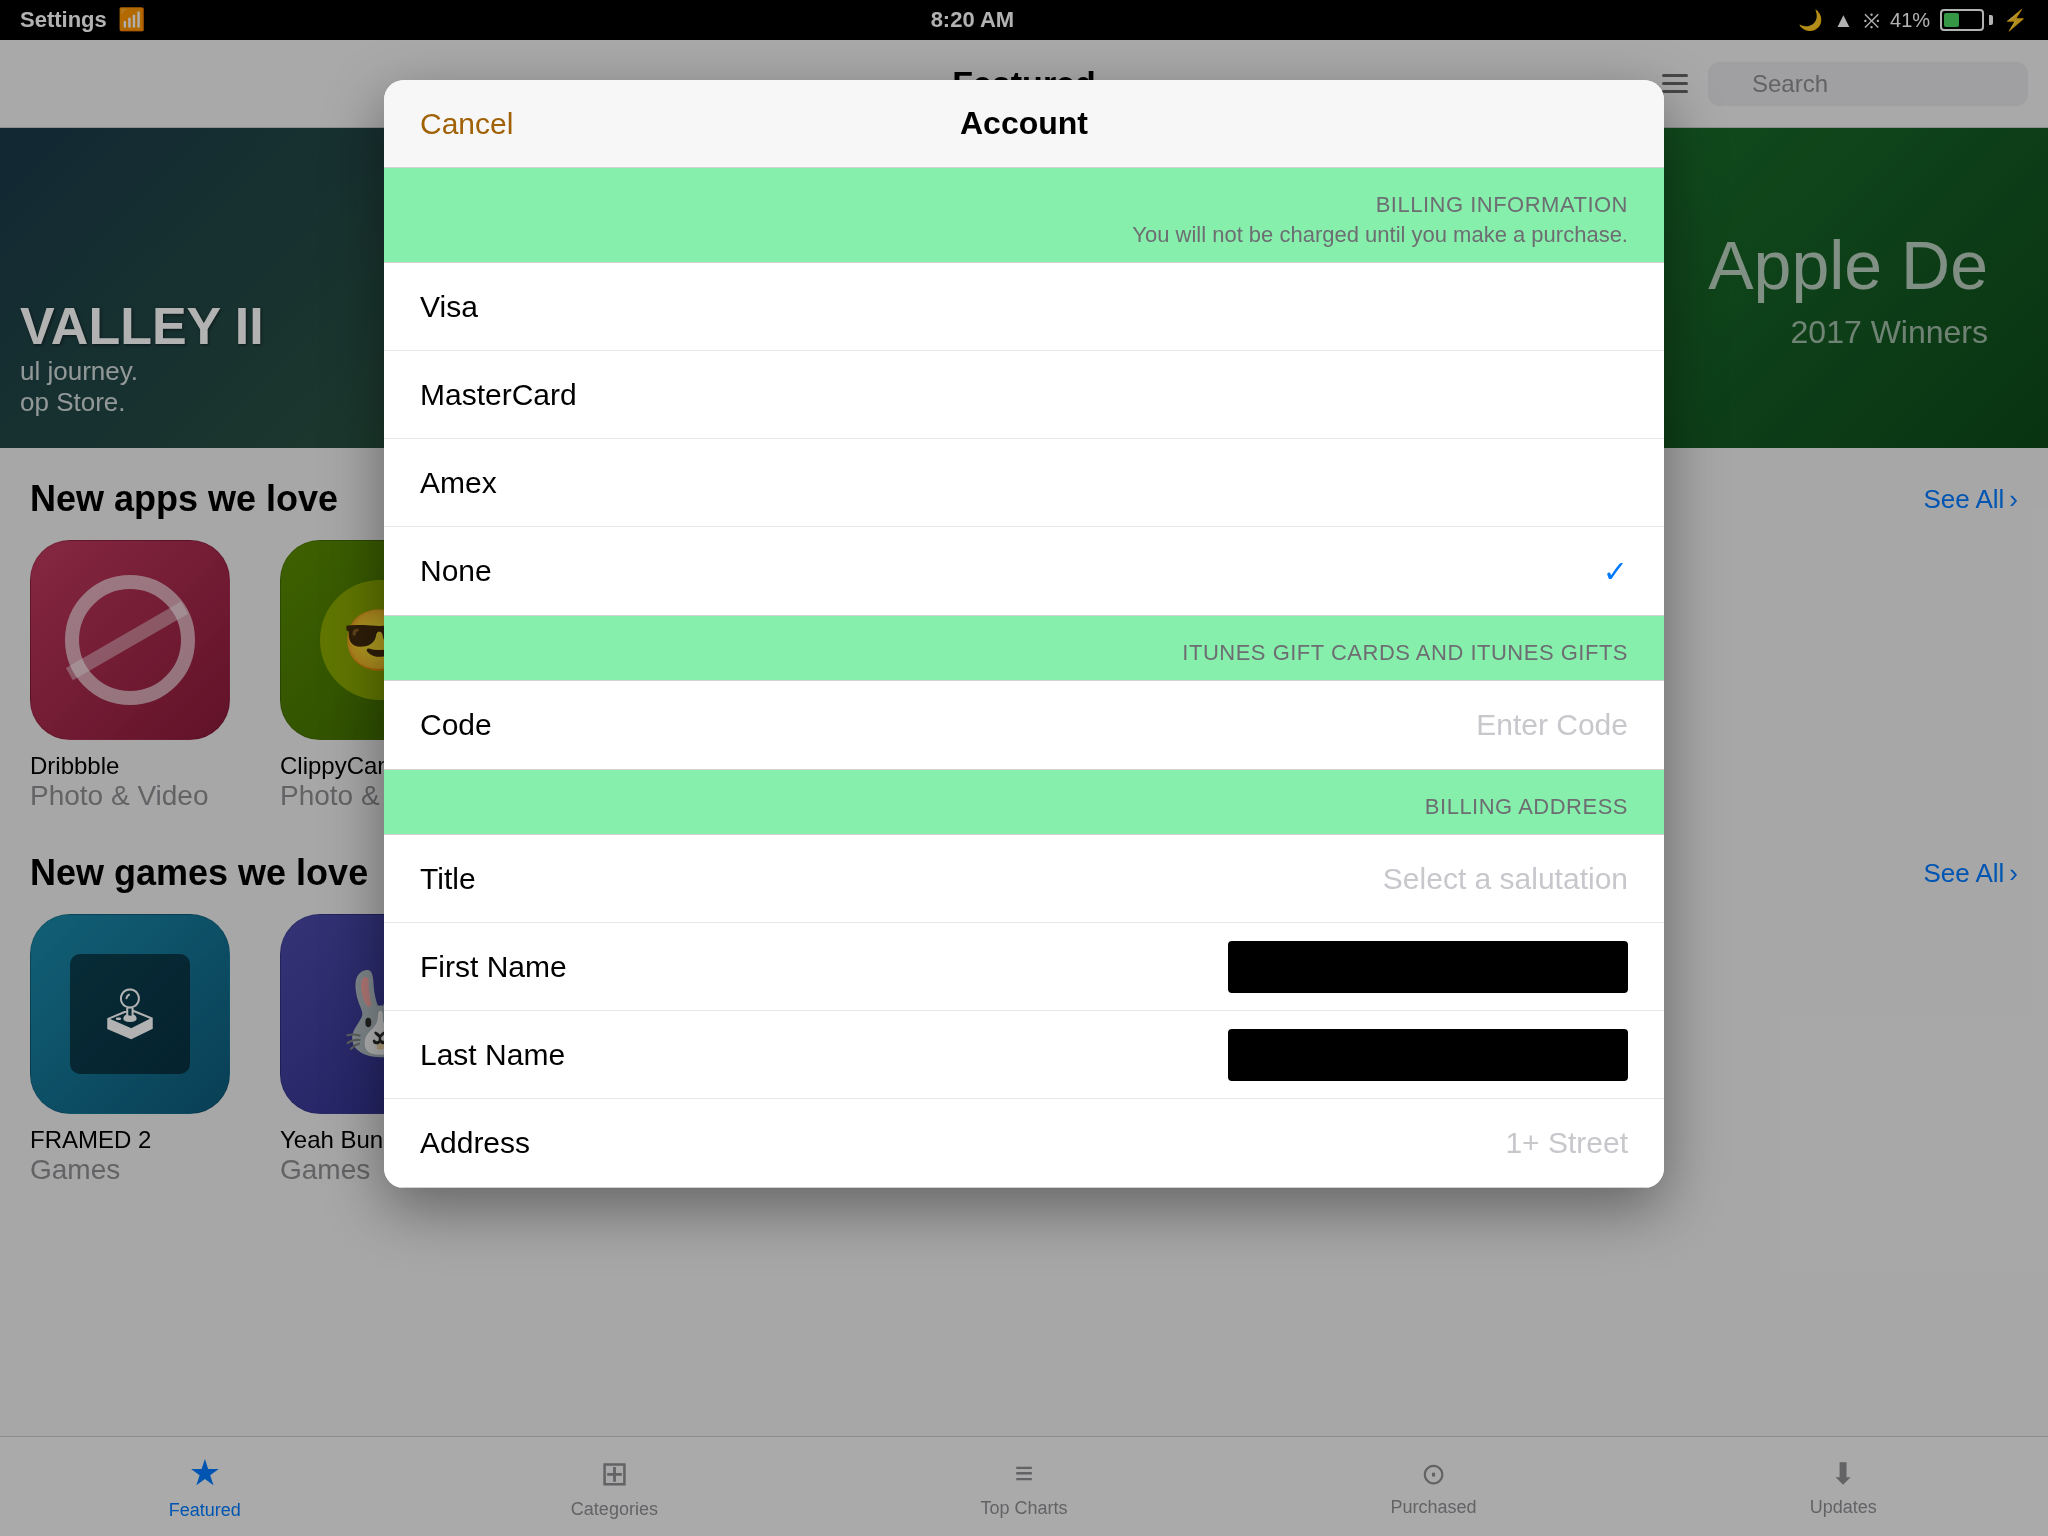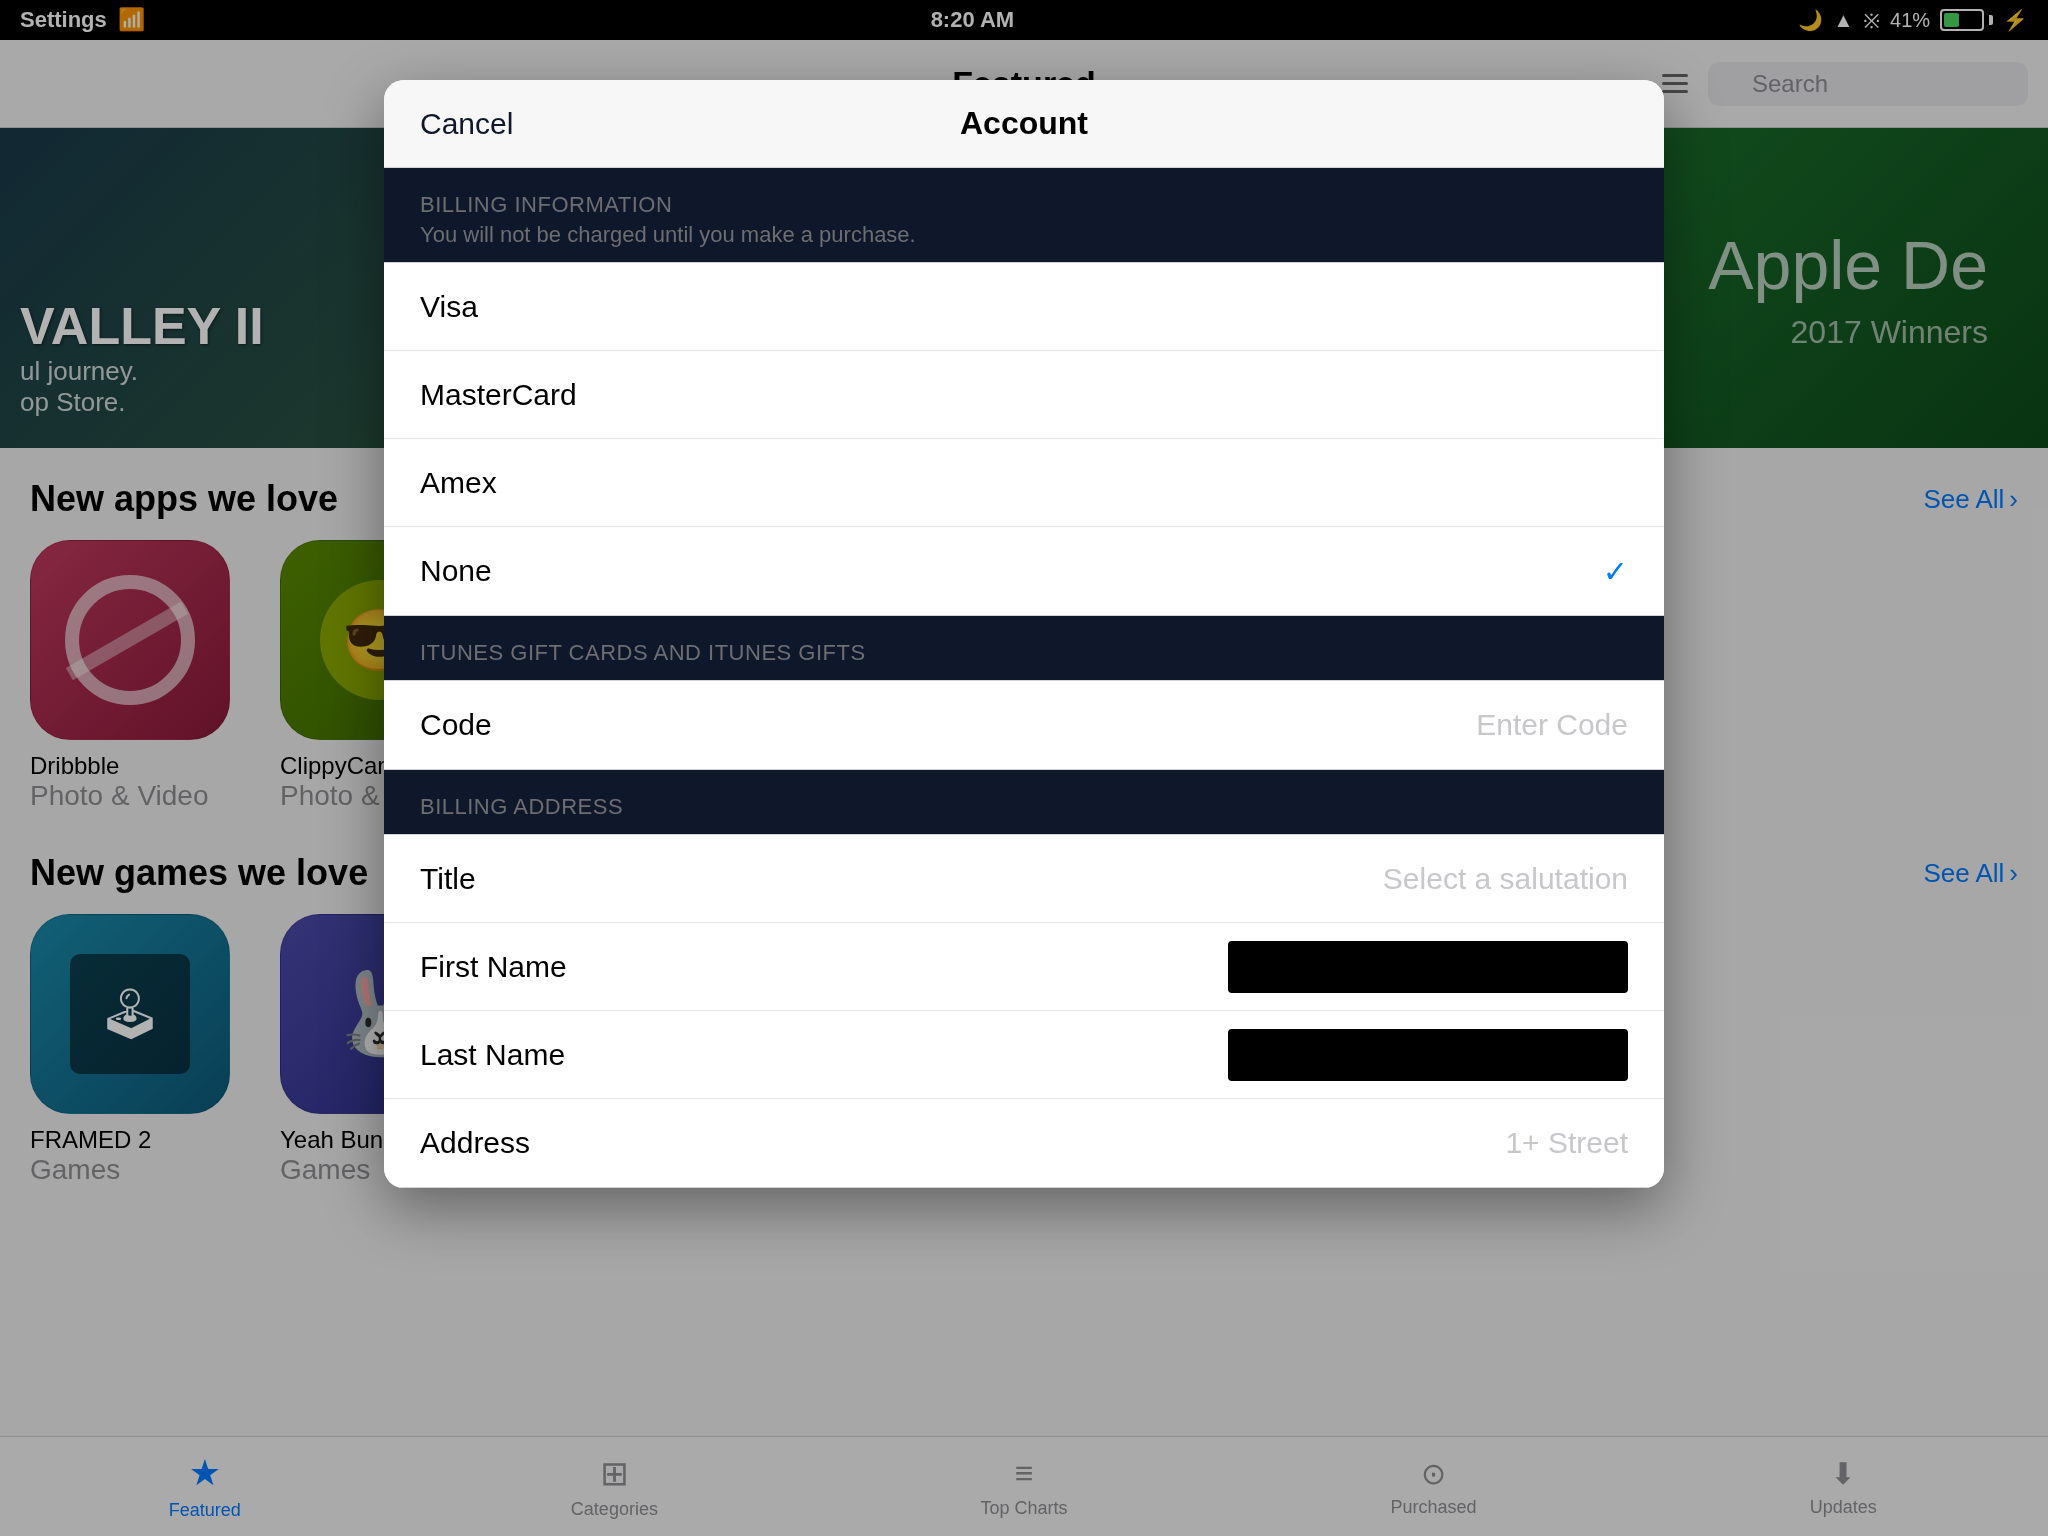--- a/index.html
+++ b/index.html
@@ -352,37 +352,38 @@
       border-bottom: 1px solid #d1d1d6;
       height: 88px;
       display: flex;
       align-items: center;
       justify-content: space-between;
       padding: 0 36px;
       position: relative;
     }
     .modal-cancel {
       font-size: 30px;
-      color: #0f172a;
+      color: #a16207;
       cursor: pointer;
       font-weight: 400;
     }
     .modal-title {
       position: absolute;
       left: 50%;
       transform: translateX(-50%);
       font-size: 32px;
       font-weight: 700;
       color: #000;
     }
 
     
     .modal-section-header {
-      background: #0f172a;
+      background: #86efac;
       padding: 24px 36px 14px;
+      text-align: right;
     }
     .modal-section-title {
       font-size: 22px;
       font-weight: 500;
       color: #6d6d72;
       letter-spacing: 0.5px;
     }
     .modal-section-subtitle {
       font-size: 22px;
       color: #6d6d72;

